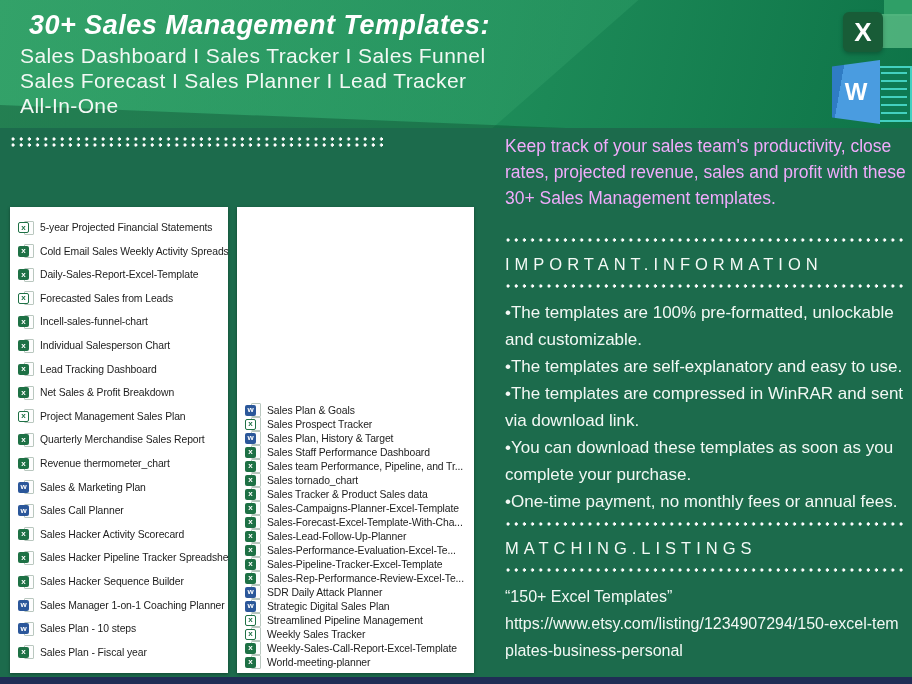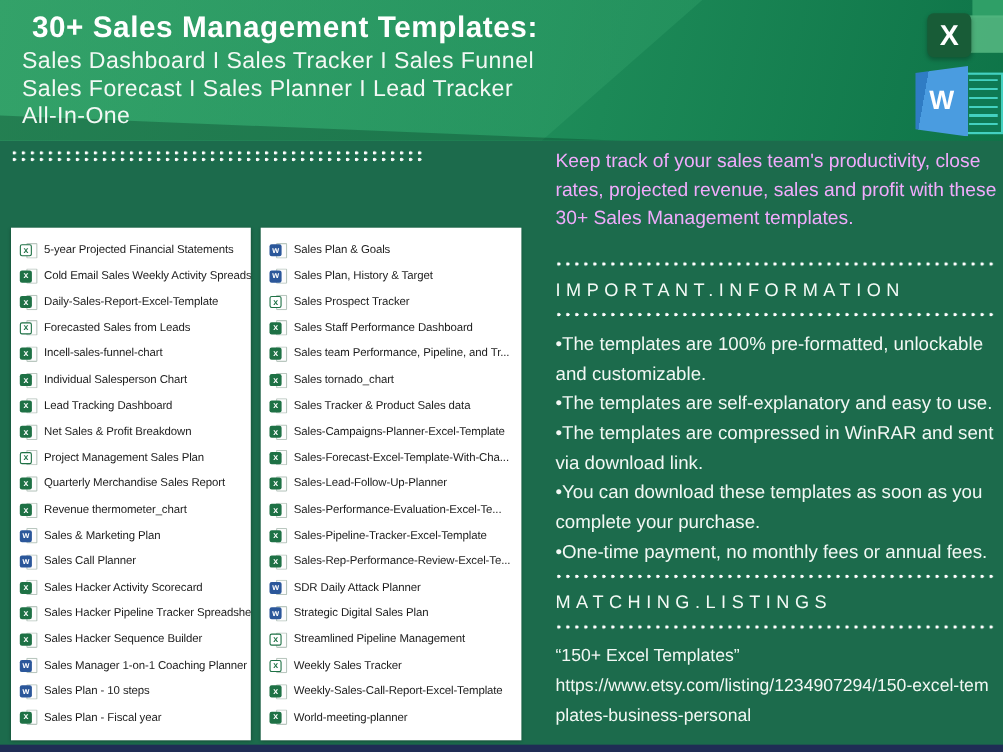--- a/index.html
+++ b/index.html
@@ -23,20 +23,21 @@
   }
   .header::after{
     content:"";position:absolute;inset:0;
     background:rgba(8,62,40,.35);
     clip-path:polygon(0 82%,62% 100%,0 100%);
   }
   .header-text{position:relative;z-index:2;padding:10px 0 0 20px;}
   .page-title{
     margin:0 0 2px 9px;font-size:27px;font-weight:bold;letter-spacing:.5px;
     color:#fff;
+    font-style:italic;
   }
   .subtitle-line{font-size:21px;line-height:25px;letter-spacing:.4px;color:#f2f8f4;}
   
   .corner-block-a{position:absolute;right:0;top:0;width:28px;height:16px;background:#2f9f67;z-index:1;}
   .corner-block-b{position:absolute;right:0;top:14px;width:62px;height:34px;background:#53b680;opacity:.9;z-index:1;}
   .excel-tile{
     position:absolute;right:29px;top:12px;width:40px;height:40px;z-index:3;
     background:#185c37;border-radius:6px;
     display:flex;align-items:center;justify-content:center;
     font-size:26px;font-weight:bold;color:#fff;
@@ -69,21 +70,21 @@
   
   .left-heading{position:absolute;left:10px;top:136px;width:375px;}
   .panels{position:absolute;left:10px;top:207px;display:flex;gap:9px;}
   .panel{
     background:#fff;box-shadow:0 1px 3px rgba(0,0,0,.35);
     height:466px;box-sizing:border-box;padding:4px 0;
     display:flex;flex-direction:column;justify-content:space-evenly;
     overflow:hidden;
   }
   .panel-left{width:218px;}
-  .panel-right{width:237px;}
+  .panel-right{width:237px;justify-content:flex-end;}
   .file-row{
     display:flex;align-items:center;gap:6px;
     padding:0 4px 0 8px;white-space:nowrap;overflow:hidden;
     font-size:10.4px;letter-spacing:-.1px;color:#1c1c1c;
   }
   .file-icon{position:relative;width:16px;height:14px;flex:none;}
   .file-icon .page{
     position:absolute;left:6px;top:0;width:8px;height:12px;
     background:#fdfdfd;border:1px solid #b9c7bf;border-radius:1px;
   }
@@ -278,32 +279,32 @@
     <div class="panel panel-right">
 
     <div class="file-row">
           <span class="file-icon word">
             <span class="page"></span>
             <span class="badge"></span>
           </span>
           <span class="file-label">Sales Plan &amp; Goals</span>
         </div>
         <div class="file-row">
+          <span class="file-icon xls">
+            <span class="page"></span>
+            <span class="badge"></span>
+          </span>
+          <span class="file-label">Sales Prospect Tracker</span>
+        </div>
+        <div class="file-row">
           <span class="file-icon word">
             <span class="page"></span>
             <span class="badge"></span>
           </span>
           <span class="file-label">Sales Plan, History &amp; Target</span>
-        </div>
-        <div class="file-row">
-          <span class="file-icon xls">
-            <span class="page"></span>
-            <span class="badge"></span>
-          </span>
-          <span class="file-label">Sales Prospect Tracker</span>
         </div>
         <div class="file-row">
           <span class="file-icon xlsx">
             <span class="page"></span>
             <span class="badge"></span>
           </span>
           <span class="file-label">Sales Staff Performance Dashboard</span>
         </div>
         <div class="file-row">
           <span class="file-icon xlsx">

